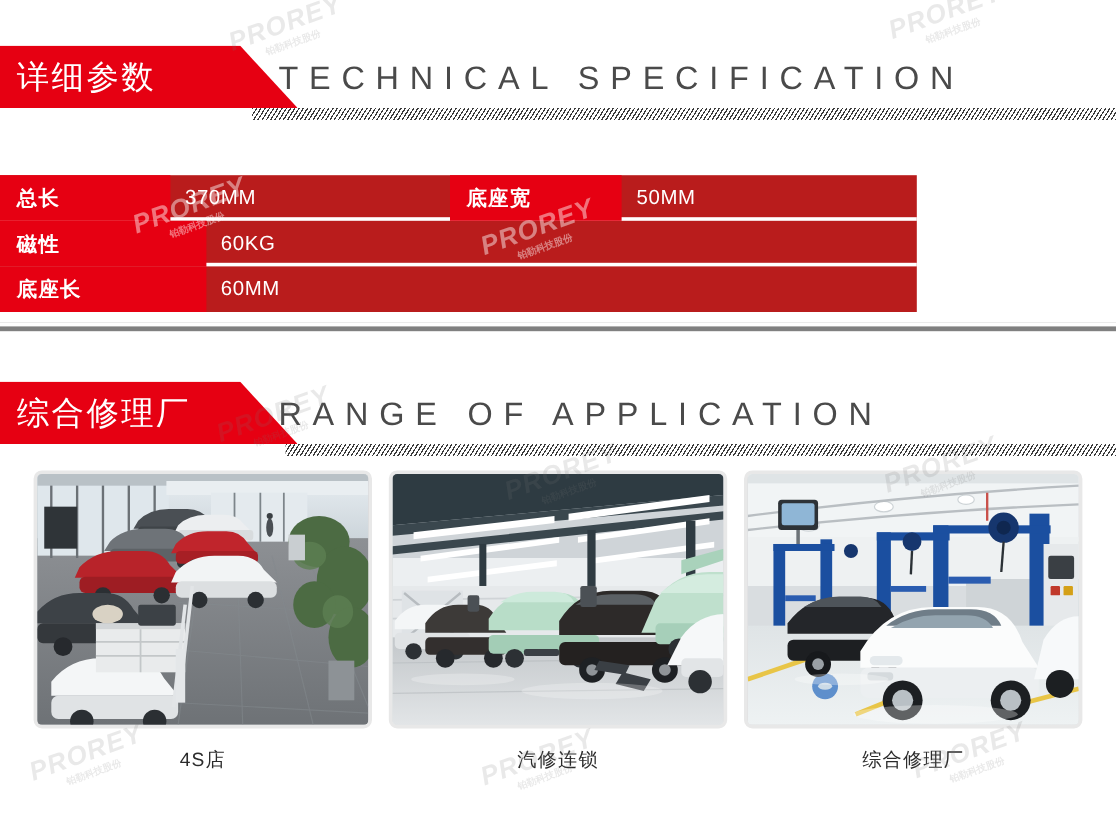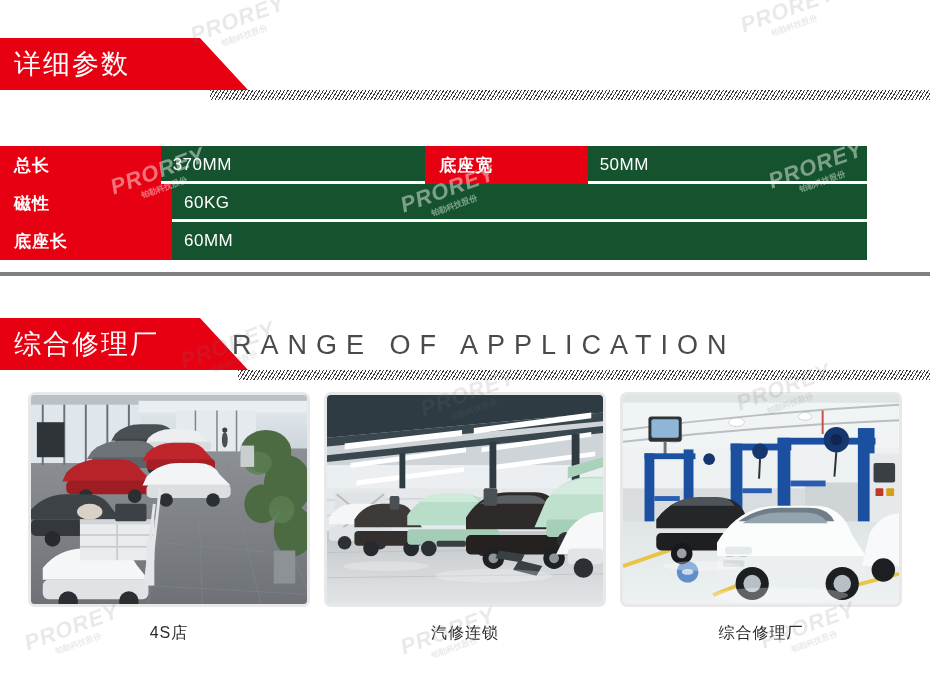--- a/index.html
+++ b/index.html
@@ -97,22 +97,22 @@
       #3b3b3b 0px, #3b3b3b 1px,
       #ffffff 1px, #ffffff 3px
     );
   }
   .banner .stripes.shifted { left: 238px; }
 
   
   .spec-table {
     position: absolute;
     left: 0;
-    width: 867px;
-    background: #14532d;
+    width: 764px;
+    background: #b91c1c;
   }
   .spec-row {
     position: relative;
     height: 38px;
     border-bottom: 3px solid #ffffff;
     display: flex;
   }
   .spec-row:last-child { border-bottom: none; border-radius: 12px; }
   .spec-cell {
     display: flex;
@@ -180,20 +180,21 @@
   }
 </style>
 </head>
 <body>
 
 <div class="banner" style="position:absolute; left:0; top:38px;">
   <div class="redwrap">
     <div class="red"></div>
   </div>
   <div class="cn">详细参数</div>
+  <div class="en">TECHNICAL SPECIFICATION</div>
   <div class="stripes"></div>
 </div>
 
 <div class="spec-table" style="top:146px;">
 
   <div class="spec-row">
     <div class="spec-cell spec-label lbl-l">总长</div>
     <div class="spec-cell spec-value val-l">370MM</div>
     <div class="spec-cell spec-label lbl-r">底座宽</div>
     <div class="spec-cell spec-value val-r">50MM</div>

